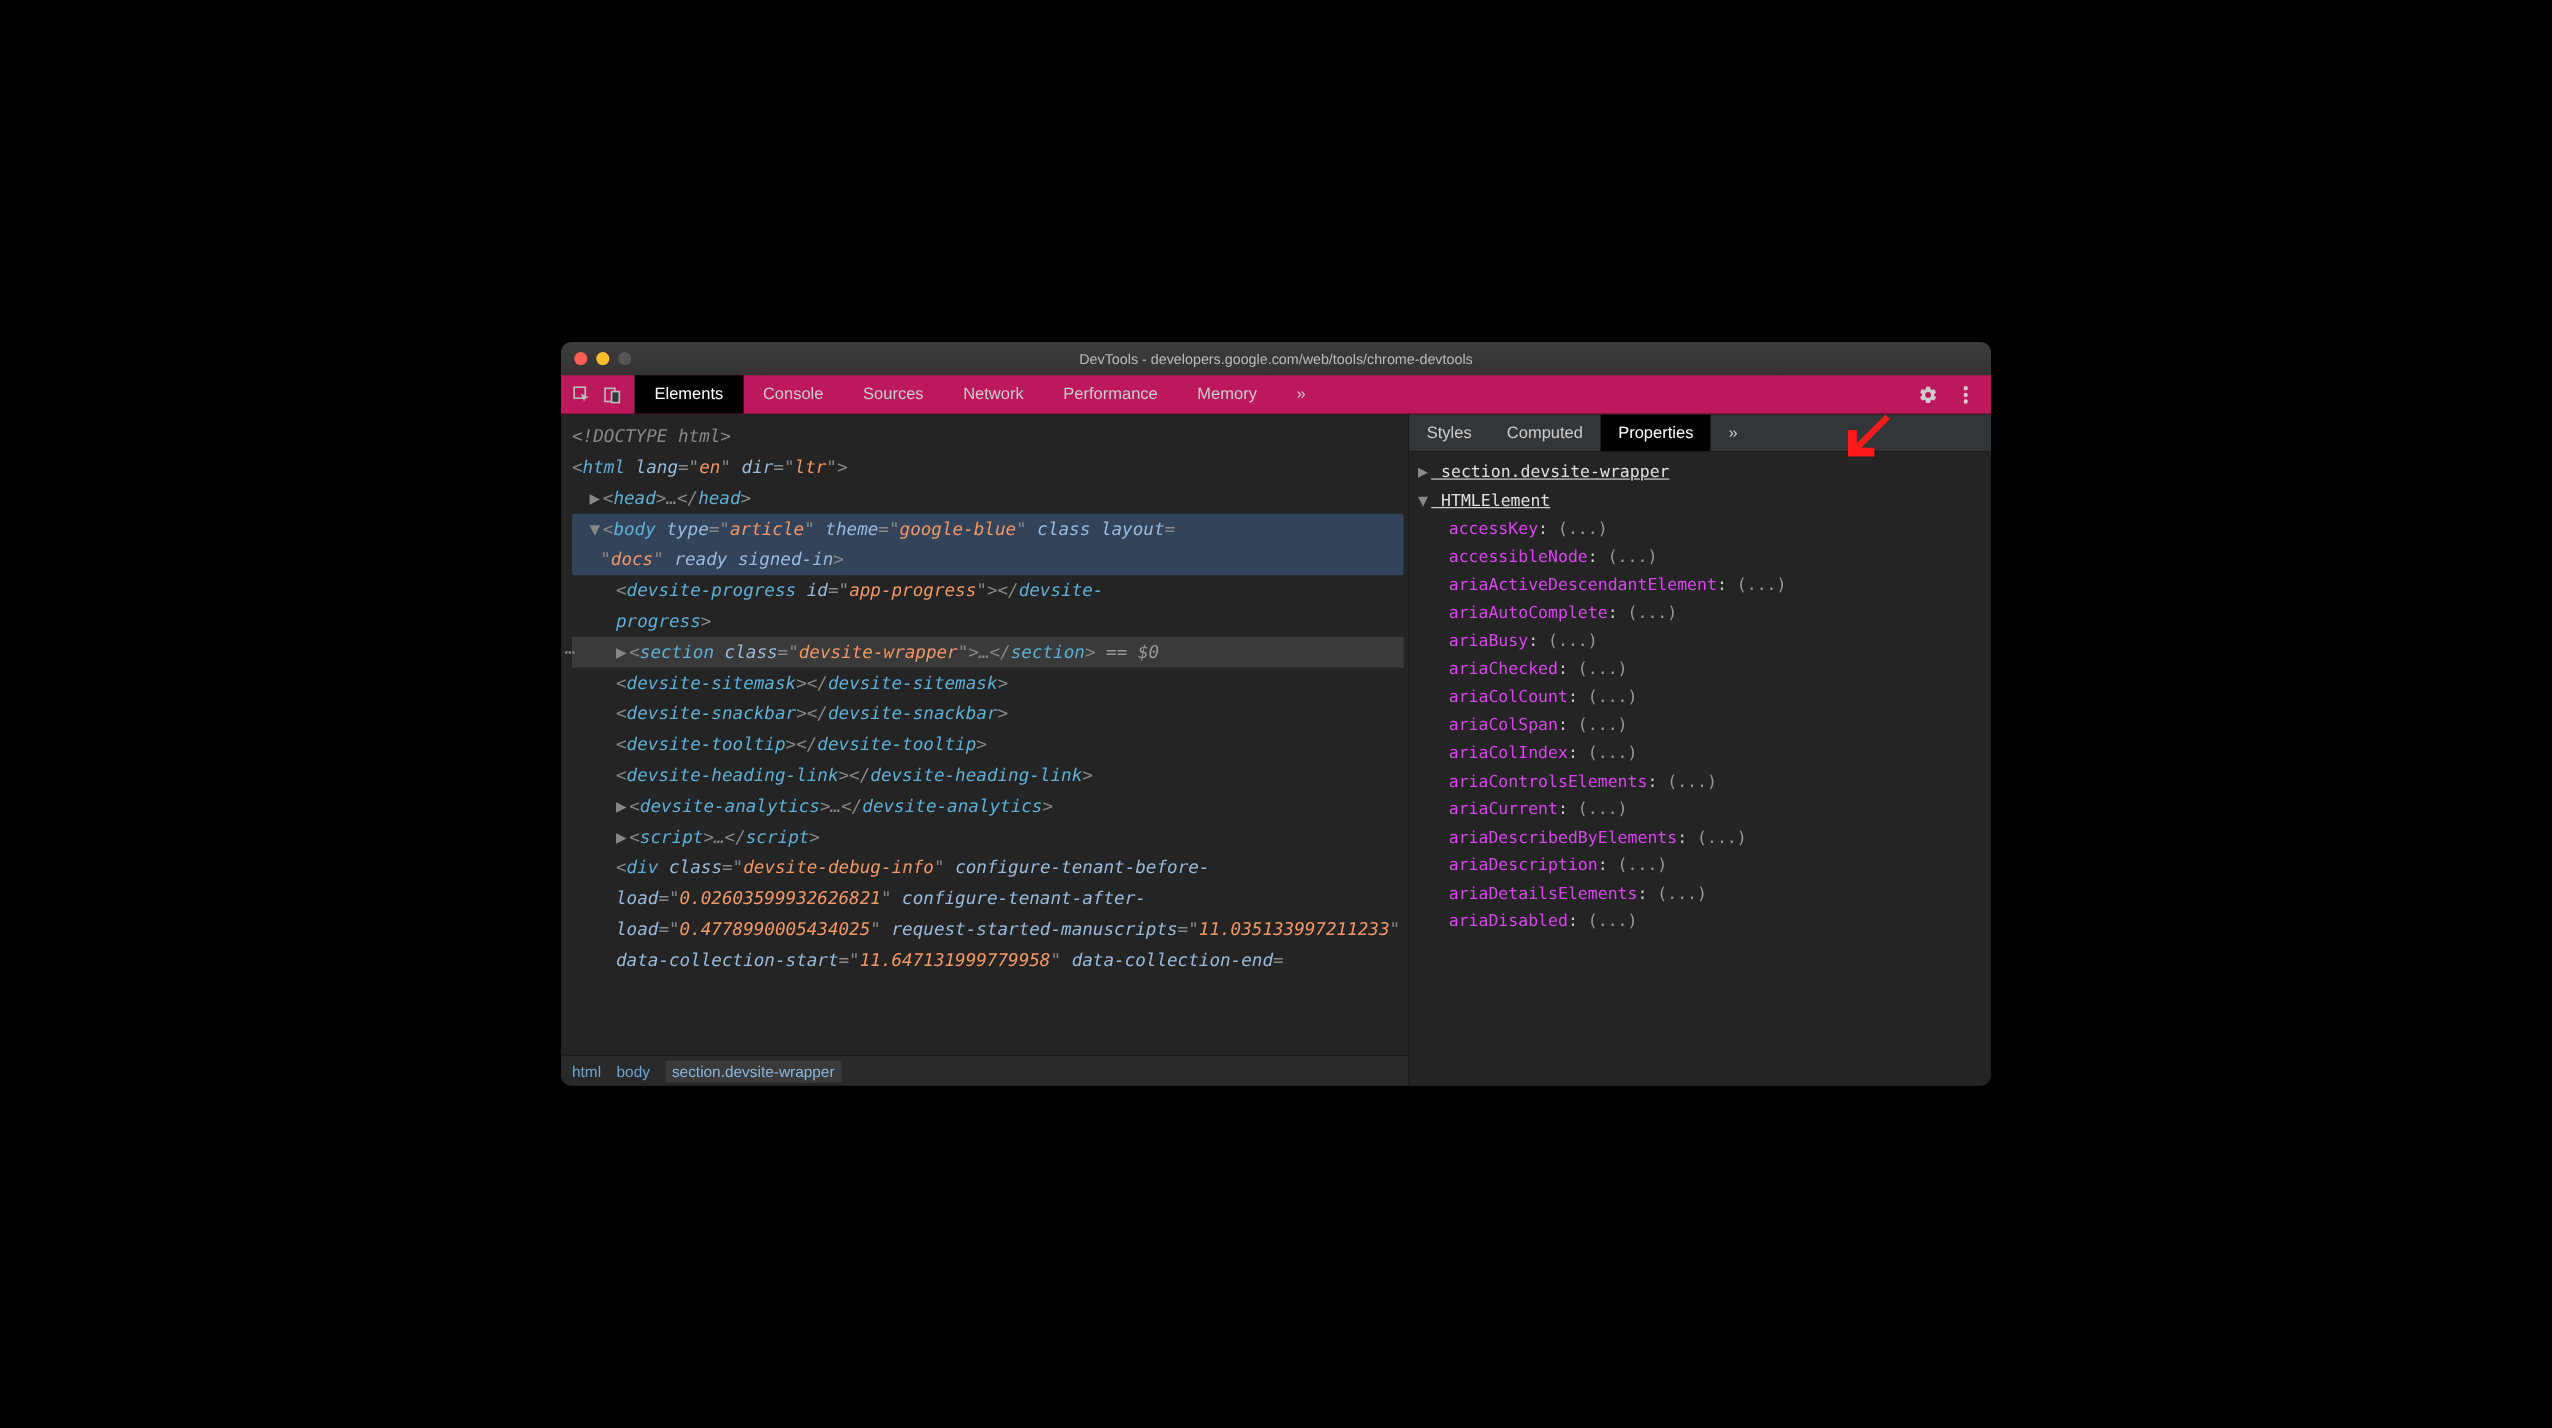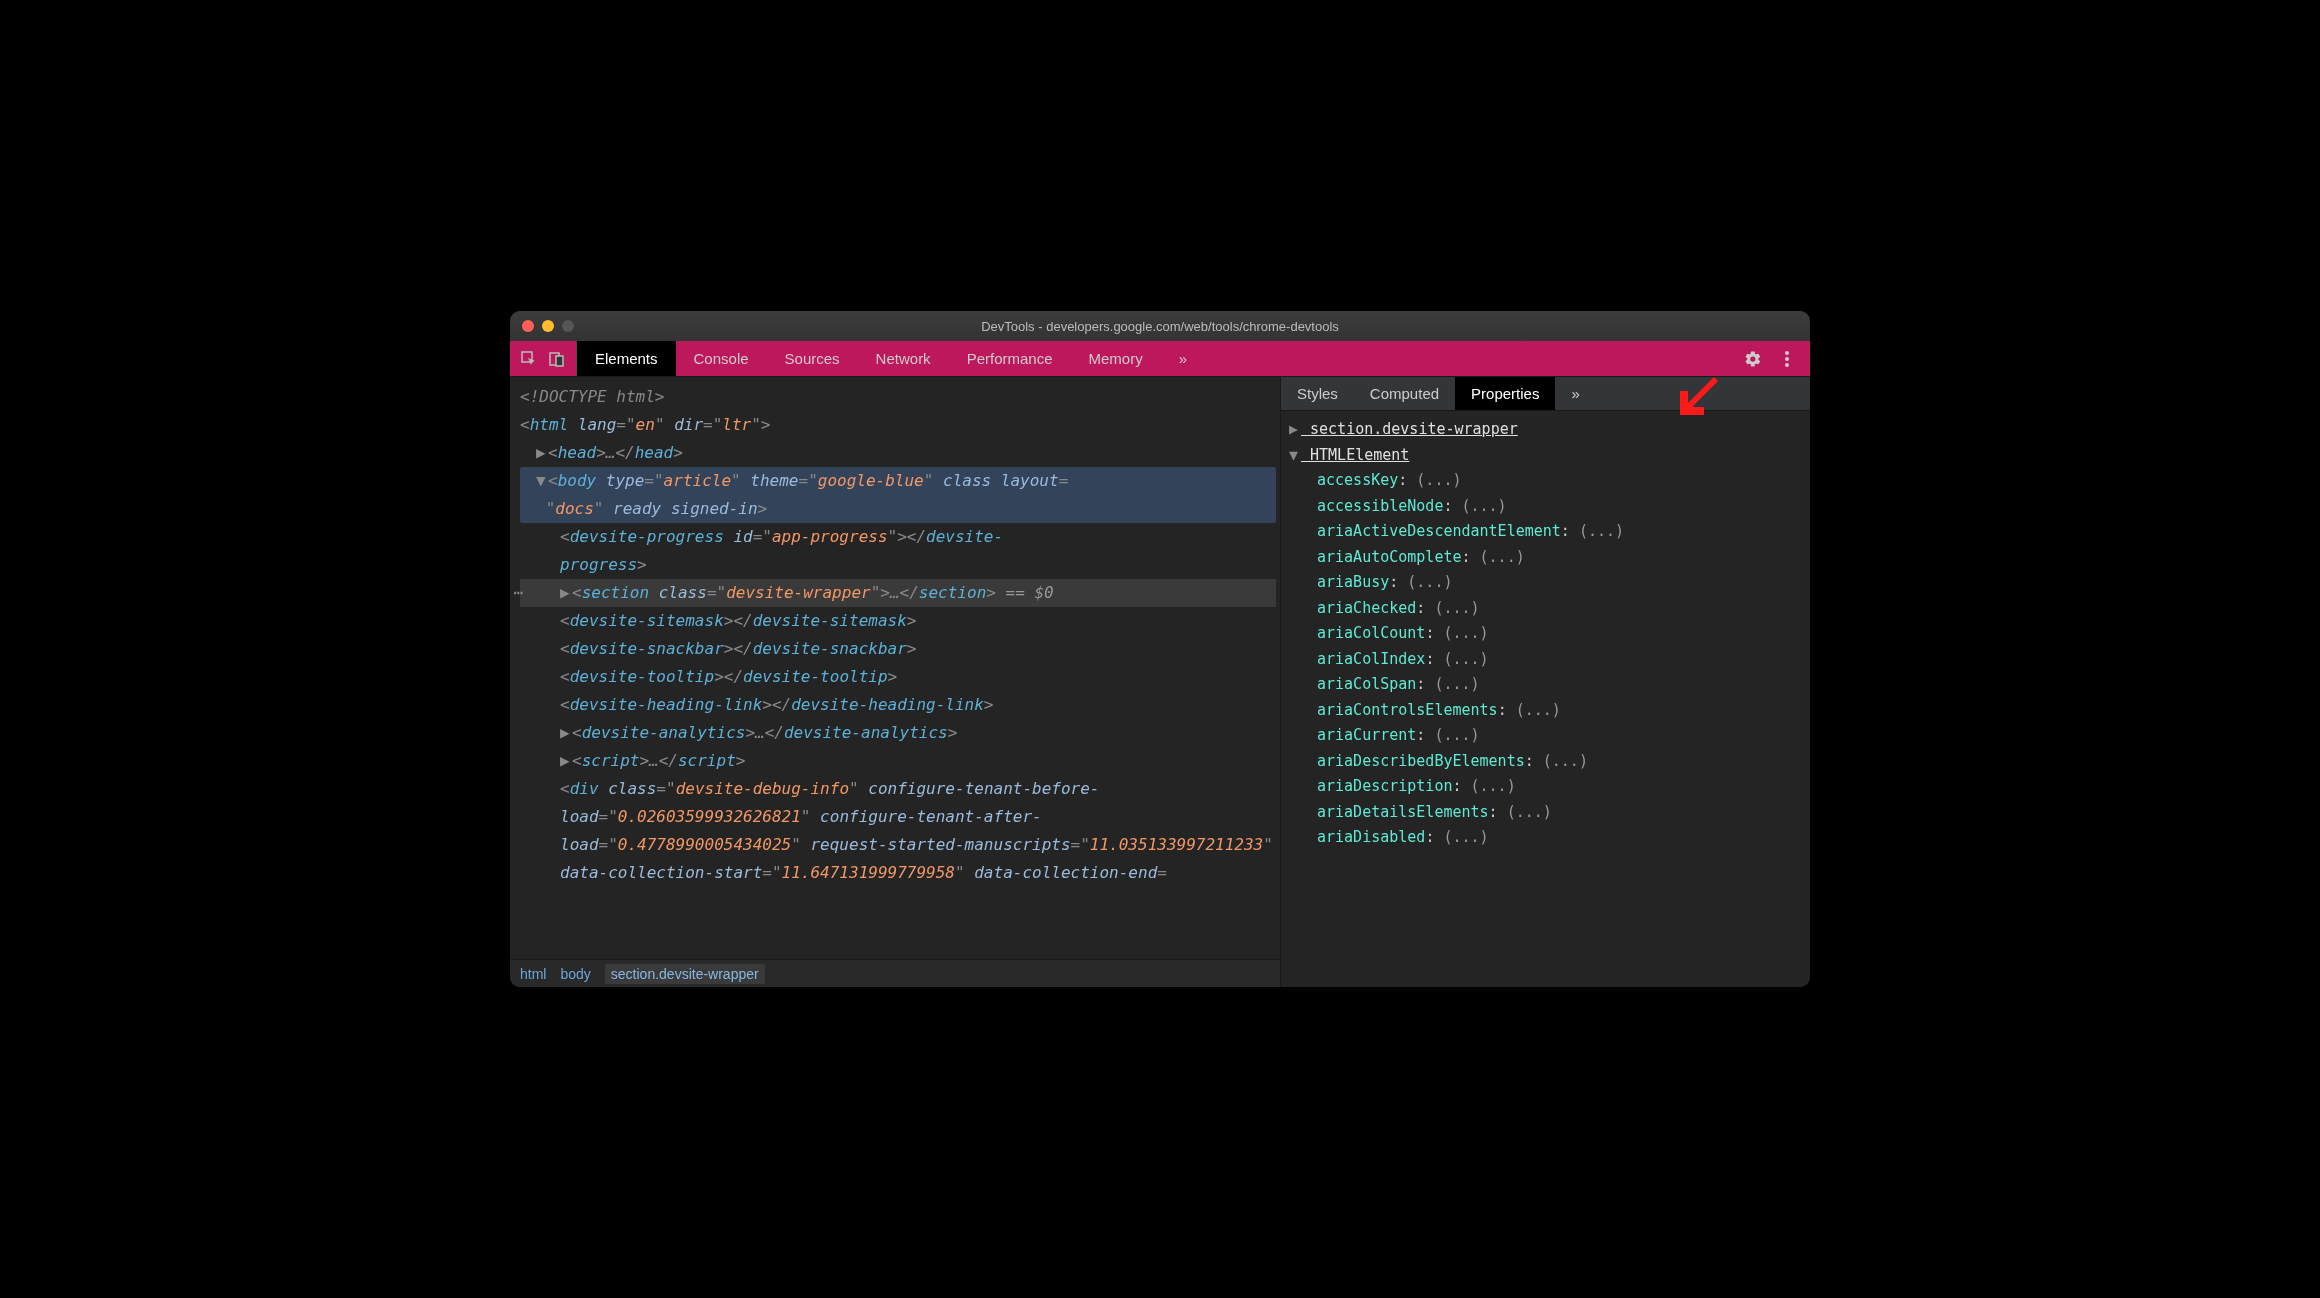--- a/index.html
+++ b/index.html
@@ -169,21 +169,21 @@
   overflow: auto;
   padding: 6px 8px;
   font-family: "SF Mono", Menlo, Monaco, Consolas, monospace;
   font-size: 15px;
   line-height: 1.7;
   color: #ccc;
   position: relative;
 }
 .prop-head { color: #e0e0e0; text-decoration: underline; }
 .prop-row { padding-left: 28px; color: #ccc; }
-.prop-key { color: #5eead4; }
+.prop-key { color: #d946ef; }
 .prop-val { color: #999; }
 .arrow-annotation {
   position: absolute;
   top: -6px;
   right: 88px;
   z-index: 50;
   pointer-events: none;
 }
 </style>
 </head>
@@ -299,22 +299,22 @@
         <div class="prop-head"><span class="tri">▶</span> <span>section.devsite-wrapper</span></div>
         <div class="prop-head"><span class="tri">▼</span> <span>HTMLElement</span></div>
         <div id="prop-rows">
             <div class="prop-row"><span class="prop-key">accessKey</span>: <span class="prop-val">(...)</span></div>
             <div class="prop-row"><span class="prop-key">accessibleNode</span>: <span class="prop-val">(...)</span></div>
             <div class="prop-row"><span class="prop-key">ariaActiveDescendantElement</span>: <span class="prop-val">(...)</span></div>
             <div class="prop-row"><span class="prop-key">ariaAutoComplete</span>: <span class="prop-val">(...)</span></div>
             <div class="prop-row"><span class="prop-key">ariaBusy</span>: <span class="prop-val">(...)</span></div>
             <div class="prop-row"><span class="prop-key">ariaChecked</span>: <span class="prop-val">(...)</span></div>
             <div class="prop-row"><span class="prop-key">ariaColCount</span>: <span class="prop-val">(...)</span></div>
+            <div class="prop-row"><span class="prop-key">ariaColSpan</span>: <span class="prop-val">(...)</span></div>
             <div class="prop-row"><span class="prop-key">ariaColIndex</span>: <span class="prop-val">(...)</span></div>
-            <div class="prop-row"><span class="prop-key">ariaColSpan</span>: <span class="prop-val">(...)</span></div>
             <div class="prop-row"><span class="prop-key">ariaControlsElements</span>: <span class="prop-val">(...)</span></div>
             <div class="prop-row"><span class="prop-key">ariaCurrent</span>: <span class="prop-val">(...)</span></div>
             <div class="prop-row"><span class="prop-key">ariaDescribedByElements</span>: <span class="prop-val">(...)</span></div>
             <div class="prop-row"><span class="prop-key">ariaDescription</span>: <span class="prop-val">(...)</span></div>
             <div class="prop-row"><span class="prop-key">ariaDetailsElements</span>: <span class="prop-val">(...)</span></div>
             <div class="prop-row"><span class="prop-key">ariaDisabled</span>: <span class="prop-val">(...)</span></div>
           </div>
       </div>
     </div>
 

